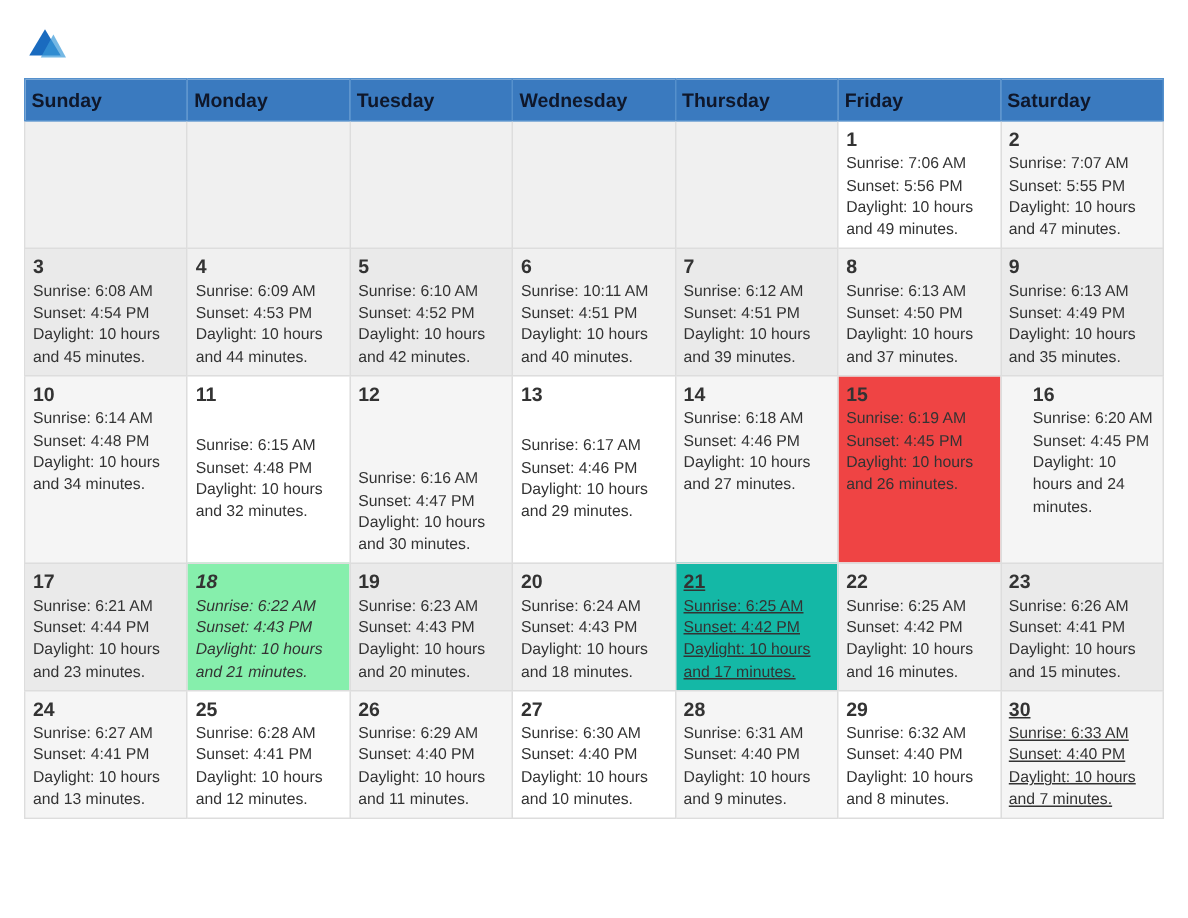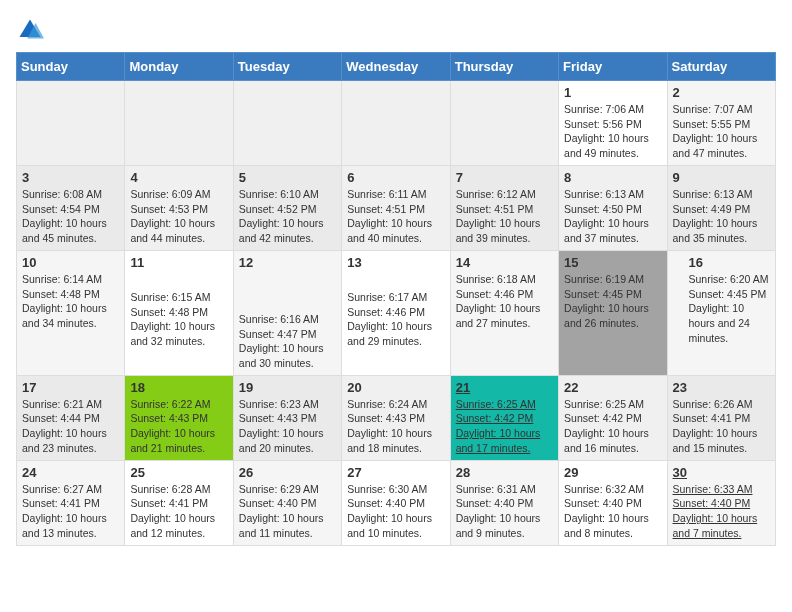--- a/index.html
+++ b/index.html
@@ -37,21 +37,21 @@
       font-size: 14px;
       color: #555;
     }
     table {
       width: 100%;
       border-collapse: collapse;
       table-layout: fixed;
     }
     th {
       background-color: #3a7abf;
-      color: #ffffff;
+      color: #0f172a;
       padding: 6px 4px;
       font-size: 13px;
       font-weight: bold;
       text-align: left;
       border: 1px solid #5590cc;
     }
     td {
       vertical-align: top;
       border: 1px solid #ddd;
       padding: 4px 5px;
@@ -150,21 +150,21 @@
 Daylight: 10 hours and 44 minutes.</div>
         </td>
         <td style="background-color: rgb(234, 234, 234);">
           <span class="day-number">5</span>
           <div class="day-info" style="white-space: pre-line;">Sunrise: 6:10 AM
 Sunset: 4:52 PM
 Daylight: 10 hours and 42 minutes.</div>
         </td>
         <td style="background-color: rgb(240, 240, 240);">
           <span class="day-number">6</span>
-          <div class="day-info" style="white-space: pre-line;">Sunrise: 6:11 AM
+          <div class="day-info" style="white-space: pre-line;">Sunrise: 10:11 AM
 Sunset: 4:51 PM
 Daylight: 10 hours and 40 minutes.</div>
         </td>
         <td style="background-color: rgb(234, 234, 234);">
           <span class="day-number">7</span>
           <div class="day-info" style="white-space: pre-line;">Sunrise: 6:12 AM
 Sunset: 4:51 PM
 Daylight: 10 hours and 39 minutes.</div>
         </td>
         <td style="background-color: rgb(240, 240, 240);">
@@ -204,41 +204,41 @@
           <div class="day-info" style="white-space: pre-line; margin-top: 20px;">Sunrise: 6:17 AM
 Sunset: 4:46 PM
 Daylight: 10 hours and 29 minutes.</div>
         </td>
         <td style="background-color: rgb(245, 245, 245);">
           <span class="day-number">14</span>
           <div class="day-info" style="white-space: pre-line;">Sunrise: 6:18 AM
 Sunset: 4:46 PM
 Daylight: 10 hours and 27 minutes.</div>
         </td>
-        <td style="background-color: #a3a3a3;">
+        <td style="background-color: #ef4444;">
           <span class="day-number">15</span>
           <div class="day-info" style="white-space: pre-line;">Sunrise: 6:19 AM
 Sunset: 4:45 PM
 Daylight: 10 hours and 26 minutes.</div>
         </td>
         <td style="background-color: rgb(245, 245, 245); padding-left: 21px;">
           <span class="day-number">16</span>
           <div class="day-info" style="white-space: pre-line;">Sunrise: 6:20 AM
 Sunset: 4:45 PM
 Daylight: 10 hours and 24 minutes.</div>
         </td>
       </tr>
       <tr>
         <td style="background-color: rgb(234, 234, 234);">
           <span class="day-number">17</span>
           <div class="day-info" style="white-space: pre-line;">Sunrise: 6:21 AM
 Sunset: 4:44 PM
 Daylight: 10 hours and 23 minutes.</div>
         </td>
-        <td style="background-color: #84cc16;">
+        <td style="background-color: #86efac; font-style: italic;">
           <span class="day-number">18</span>
           <div class="day-info" style="white-space: pre-line;">Sunrise: 6:22 AM
 Sunset: 4:43 PM
 Daylight: 10 hours and 21 minutes.</div>
         </td>
         <td style="background-color: rgb(234, 234, 234);">
           <span class="day-number">19</span>
           <div class="day-info" style="white-space: pre-line;">Sunrise: 6:23 AM
 Sunset: 4:43 PM
 Daylight: 10 hours and 20 minutes.</div>

